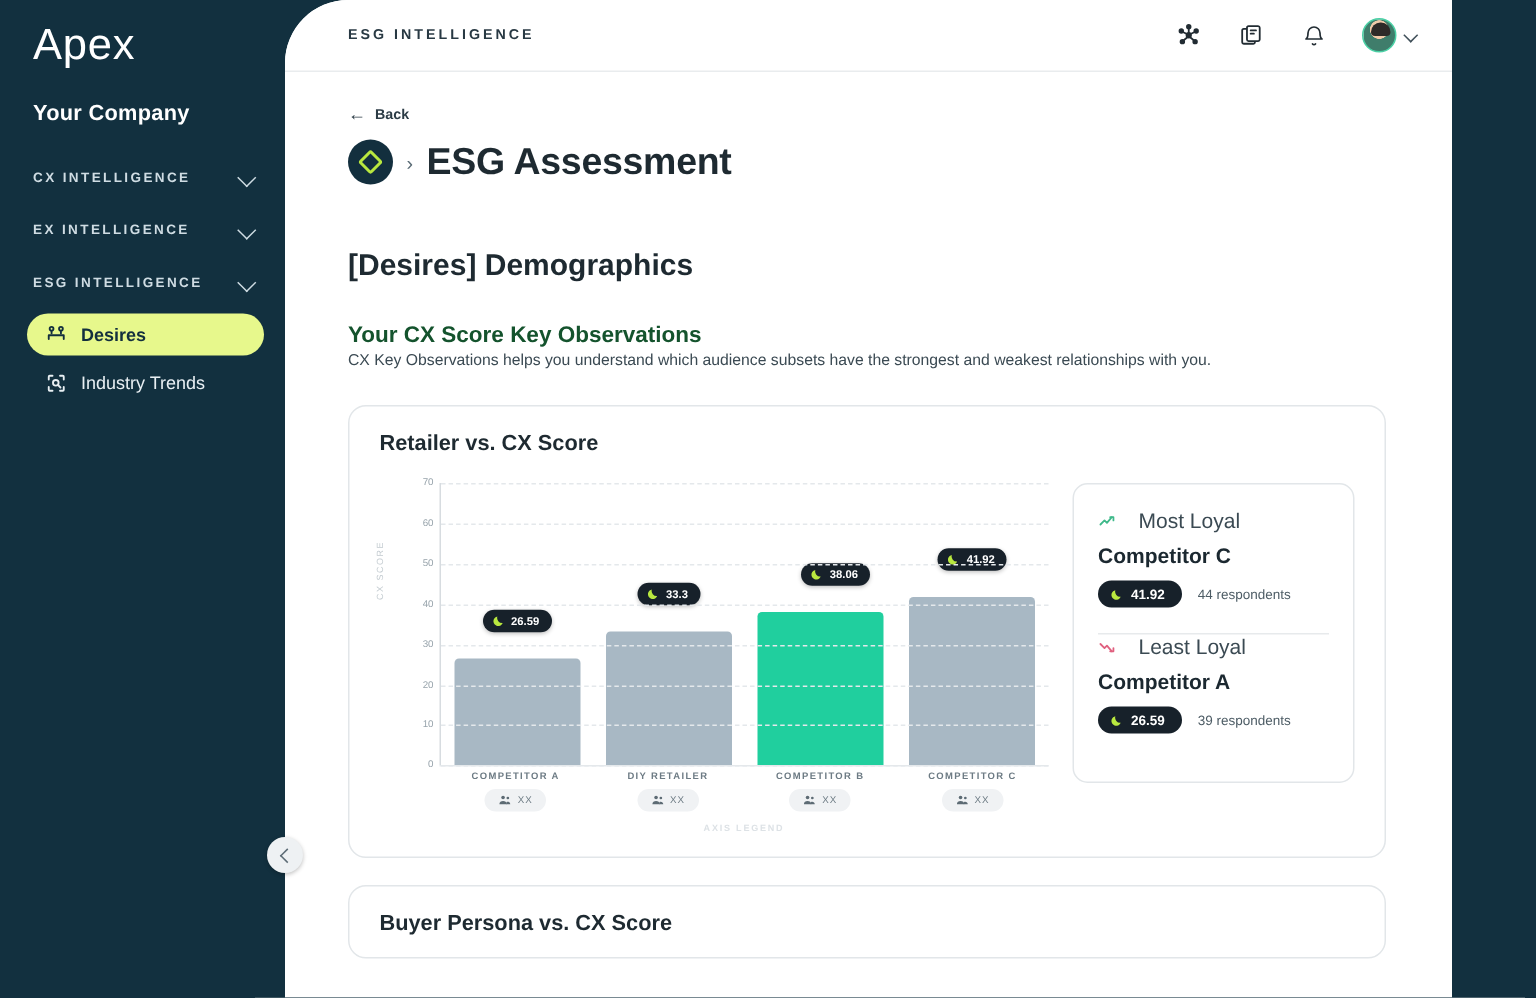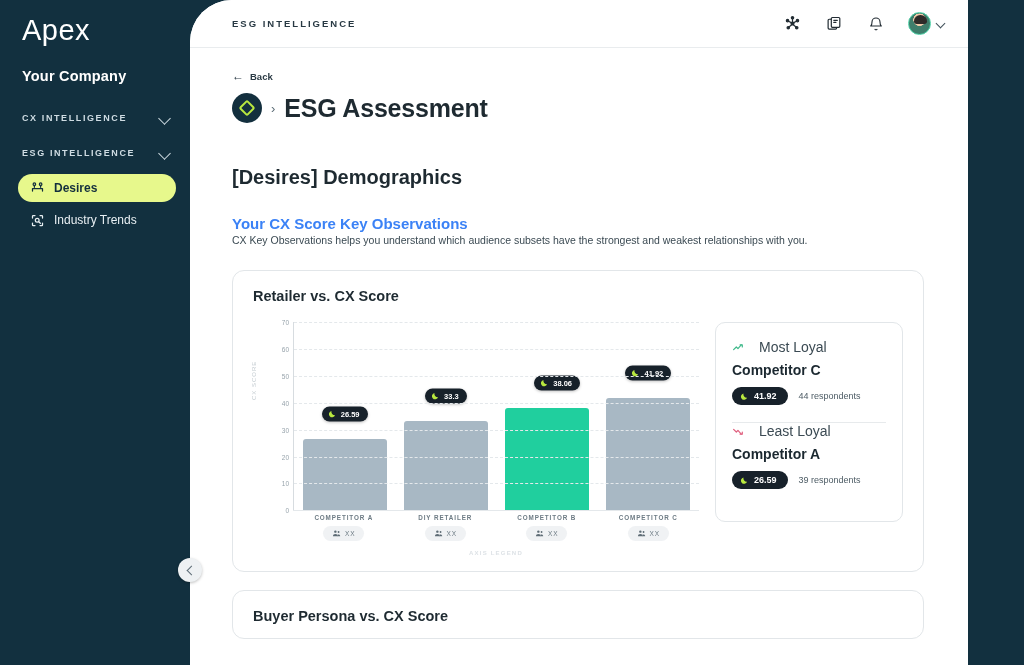--- a/index.html
+++ b/index.html
@@ -149,21 +149,21 @@
     display:flex; align-items:center; justify-content:center;
   }
   .diamond {
     width: 12px; height: 12px; transform: rotate(45deg);
     border: 2.5px solid #b9e83f; border-radius: 2px;
   }
   .crumb-sep { color:#5a6b75; font-size: 13px; }
   .page-title { font-size: 25px; font-weight: bold; color:#1e2a31; letter-spacing:-.2px; }
 
   .section-title { font-size: 20px; font-weight: bold; color:#1e2a31; margin-top: 43px; }
-  .sub-title { font-size: 15px; font-weight: bold; color:#3b82f6; margin-top: 26px; }
+  .sub-title { font-size: 15px; font-weight: bold; color:#14532d; margin-top: 26px; }
   .body-copy { font-size: 10.5px; color:#3b4a53; line-height: 1.55; margin-top: 9px; }
 
   
   .card {
     margin-top: 22px;
     border: 1px solid #e2e6e9;
     border-radius: 12px;
     background: #fff;
     padding: 17px 20px 14px 20px;
   }
@@ -253,20 +253,24 @@
     <div class="brand">
       <div class="brand-logo">Apex</div>
     </div>
     <div class="company">Your Company</div>
 
     <div class="nav-group">
       <span class="nav-group-label">CX INTELLIGENCE</span>
       <span class="chev"></span>
     </div>
 
+    <div class="nav-group">
+      <span class="nav-group-label">EX INTELLIGENCE</span>
+      <span class="chev"></span>
+    </div>
 
     <div class="nav-group">
       <span class="nav-group-label">ESG INTELLIGENCE</span>
       <span class="chev"></span>
     </div>
 
     <div class="nav-item active">
       <span class="ico">
         <svg width="15" height="15" viewBox="0 0 24 24" fill="none" stroke-width="2" stroke-linecap="round">
           <circle cx="7" cy="5" r="2"></circle>

